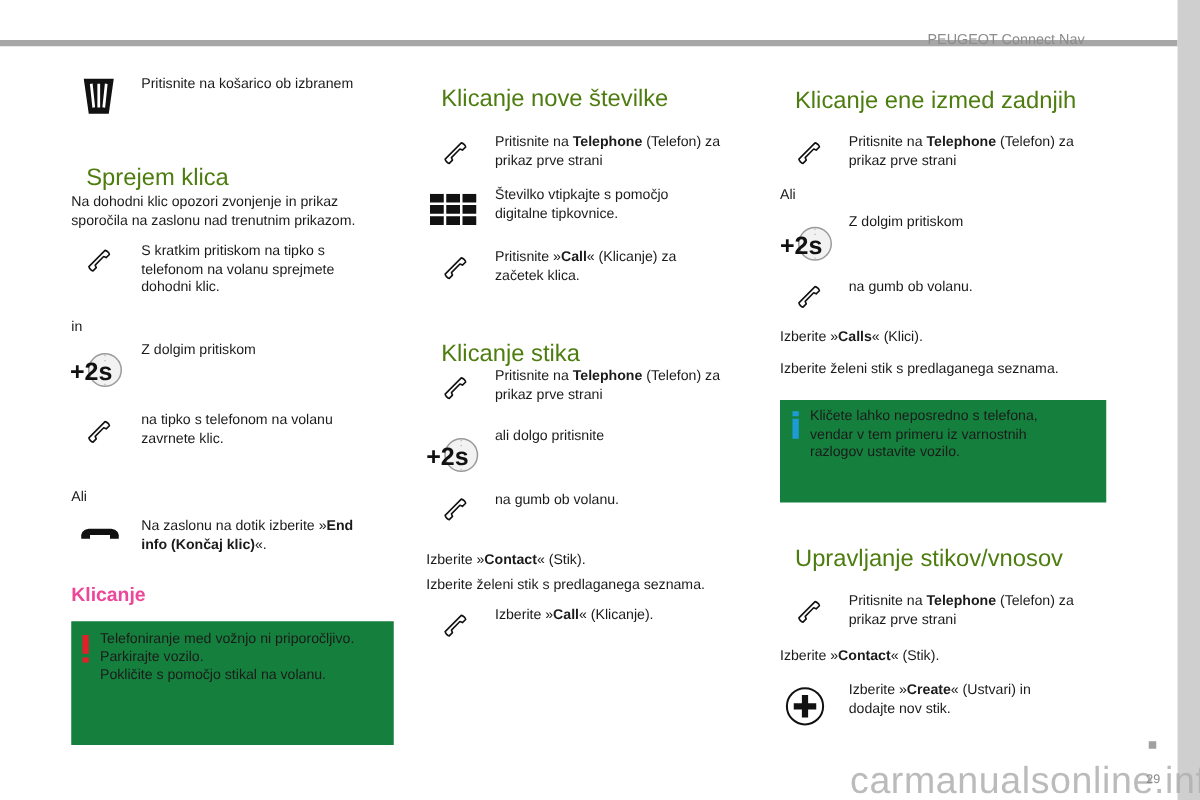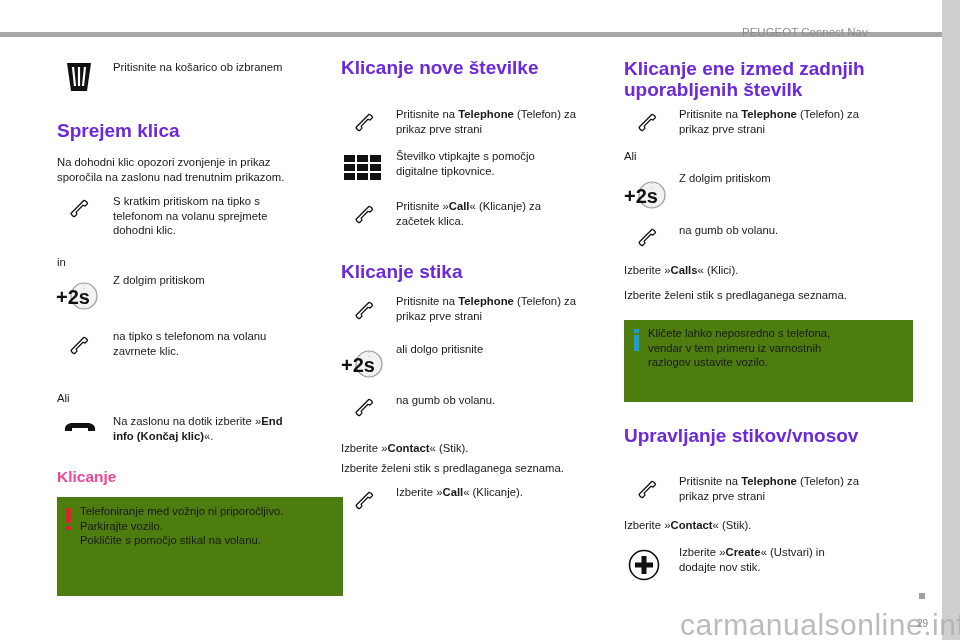--- a/index.html
+++ b/index.html
@@ -1,25 +1,25 @@
 <!DOCTYPE html>
 <html><head>
 <meta charset="utf-8">
 <style>
   html, body { margin:0; padding:0; }
   body { width:960px; height:640px; position:relative; overflow:hidden; background:#ffffff; font-family:"Liberation Sans", sans-serif; color:#1a1a1a; }
   .topbar { position:absolute; left:0; top:32px; width:942px; height:5px; background:#a7a7a7; }
   .sidebar { position:absolute; left:942px; top:0; width:18px; height:640px; background:#cfcfcf; }
   .header-title { position:absolute; left:742px; top:26px; font-size:11.5px; color:#8c8c8c; }
-  .h2 { font-weight:bold; font-size:19px; line-height:21px; margin:0; color:#6d28d9; position:absolute; }
+  .h2 { font-weight:normal; font-size:19px; line-height:21px; margin:12px; color:#4d7c0f; position:absolute; }
   .h3 { font-weight:bold; font-size:15.5px; color:#ec4899; position:absolute; }
   .t { position:absolute; font-size:11.3px; line-height:14.5px; color:#1a1a1a; }
   .t b { font-weight:bold; }
   .ic { position:absolute; display:block; }
-  .box { position:absolute; background:#4d7c0f;padding-left:28px; }
+  .box { position:absolute; background:#15803d; }
   .page-no { position:absolute; left:917px; top:618px; font-size:10px; color:#888; }
   .page-sq { position:absolute; left:919px; top:593px; width:6px; height:6px; background:#a0a0a0; }
   .watermark { position:absolute; left:680px; top:608px; font-size:30px; color:#b0b0b0; opacity:0.85; letter-spacing:0.5px; }
 </style>
 </head>
 <body>
 
 <svg width="0" height="0" style="position:absolute">
   <defs>
     <symbol id="phone" viewBox="0 0 24 24">
@@ -144,21 +144,20 @@
 <div class="t" style="left:396px;top:393px">na gumb ob volanu.</div>
 <div class="t" style="left:341px;top:441px"><span>Izberite »</span><b>Contact</b><span>« (Stik).</span></div>
 <div class="t" style="left:341px;top:461px">Izberite želeni stik s predlaganega seznama.</div>
 <svg class="ic" style="left:353px;top:488px" width="22" height="26">
     <use href="#phone"></use>
   </svg>
 <div class="t" style="left:396px;top:485px"><span>Izberite »</span><b>Call</b><span>« (Klicanje).</span></div>
 
 <div class="h2" style="left:624px;top:58px">
   <div>Klicanje ene izmed zadnjih</div>
-  <div>uporabljenih številk</div>
 </div>
 <svg class="ic" style="left:636px;top:110px" width="22" height="26">
     <use href="#phone"></use>
   </svg>
 <div class="t" style="left:679px;top:107px">
   <div><span>Pritisnite na </span><b>Telephone</b><span> (Telefon) za</span></div>
   <div>prikaz prve strani</div>
 </div>
 <div class="t" style="left:624px;top:149px">Ali</div>
 <svg class="ic" style="left:623px;top:180px" width="44" height="30">

